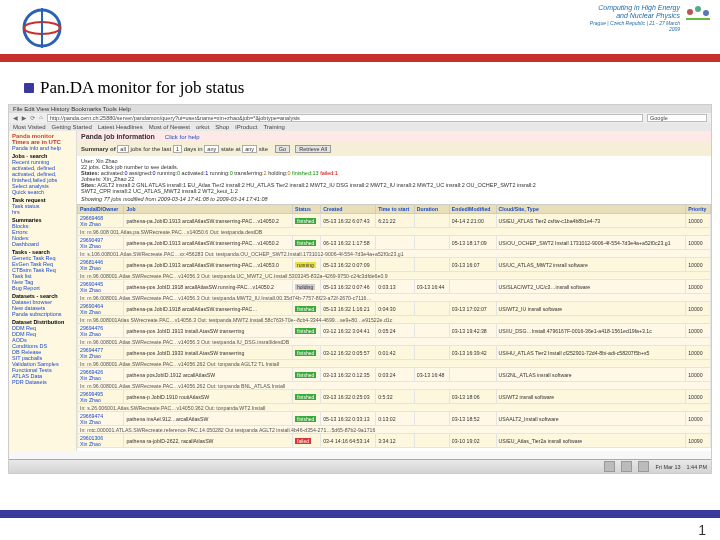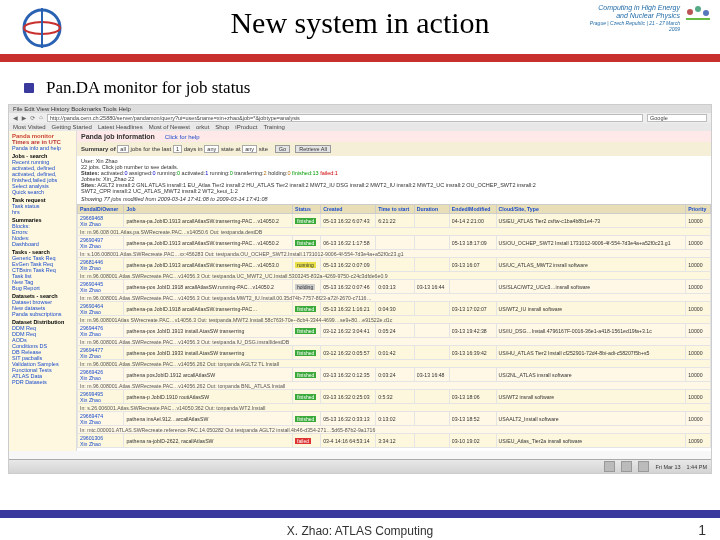--- a/index.html
+++ b/index.html
@@ -4,21 +4,21 @@
 <style>
   * { margin: 0; padding: 0; box-sizing: border-box; }
   body { width: 720px; height: 540px; font-family: Arial, sans-serif; background: #fff; position: relative; overflow: hidden; }
   .slide { width: 100%; height: 100%; position: relative; }
   .top-band { position: absolute; top: 54px; left: 0; right: 0; height: 8px; background: #c8302d; }
   .footer-band { position: absolute; bottom: 22px; left: 0; right: 0; height: 8px; background: #3a3a9e; z-index: 10; }
   .title { position: absolute; top: 6px; left: 50%; transform: translateX(-50%); font-family: "Comic Sans MS", cursive; font-size: 30px; color: #000; }
   .logo-left { position: absolute; top: 4px; left: 18px; width: 48px; height: 48px; }
   .logo-right { position: absolute; top: 4px; right: 8px; width: 130px; height: 54px; }
   .chep-txt { font-size: 7px; color: #1f6aa6; line-height: 1.1; text-align: right; font-style: italic; }
-  .bullet-row { position: absolute; top: 78px; left: 24px; display: flex; align-items: center; gap: 12px; }
+  .bullet-row { position: absolute; top: 78px; left: 24px; display: flex; align-items: center; gap: 6px; }
   .bullet-dot { width: 10px; height: 10px; background: #3a3a9e; border-radius: 1px; }
   .bullet-text { font-family: "Comic Sans MS", cursive; font-size: 17px; color: #000; }
   .screenshot { position: absolute; top: 104px; left: 8px; right: 8px; bottom: 66px; border: 1px solid #ccc; background: #f7f7f7; font-size: 6px; overflow: hidden; }
   .ss-menubar { background: #ddd; padding: 1px 4px; color: #333; font-size:6px; }
   .ss-toolbar { background: #eee; padding: 1px 4px; color: #666; display:flex; gap:4px; }
   .ss-url { background: #fff; border: 1px solid #bbb; padding: 0 2px; color: #444; flex:1; font-size:5.5px;}
   .ss-tabs { background:#e8e8e8; padding:1px 4px; color:#444; display:flex; gap:6px;}
   .ss-body { display: flex; min-height: 320px; }
   .ss-sidebar { width: 68px; background: #fef8e0; border-right: 1px solid #ddd; padding: 2px 3px; }
   .ss-sidebar .hdr { color: #c43; font-weight: bold; font-size: 6px; }
@@ -67,21 +67,20 @@
         <circle cx="14" cy="5" r="3" fill="#5a8"></circle>
         <circle cx="22" cy="9" r="3" fill="#57b"></circle>
       </svg>
     <div class="chep-txt">
       <div>Computing in High Energy</div>
       <div>and Nuclear Physics</div>
       <div style="font-size:5px;margin-top:2px">Prague | Czech Republic | 21 - 27 March 2009</div>
     </div>
   </div>
 
-  <div class="title">New system in action</div>
   <div class="top-band"></div>
 
   <div class="bullet-row">
     <div class="bullet-dot"></div>
     <div class="bullet-text">Pan.DA monitor for job status</div>
   </div>
 
   <div class="screenshot">
     <div class="ss-menubar">File  Edit  View  History  Bookmarks  Tools  Help</div>
     <div class="ss-toolbar">
@@ -366,15 +365,14 @@
     <div class="taskbar">
       <div class="tbicon"></div>
       <div class="tbicon"></div>
       <div class="tbicon"></div>
       <span>Fri Mar 13</span>
       <span>1:44 PM</span>
     </div>
   </div>
 
   <div class="footer-band"></div>
-  <div class="footer-text">X. Zhao: ATLAS Computing</div>
   <div class="page-num">1</div>
 </div>
 
 </body></html>

